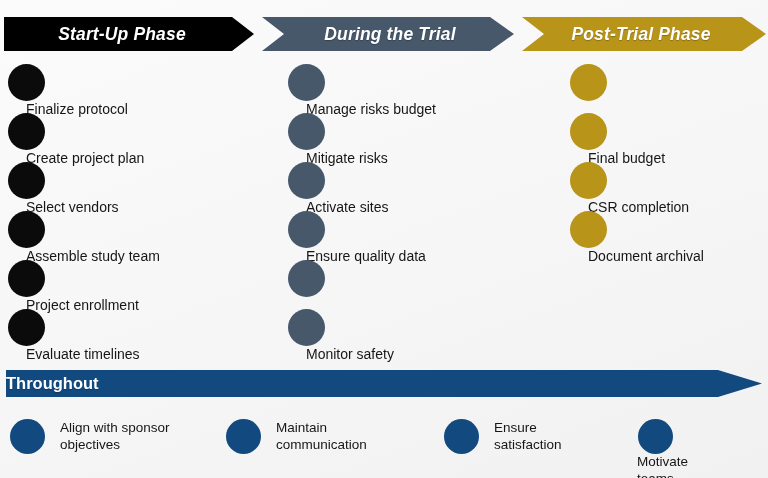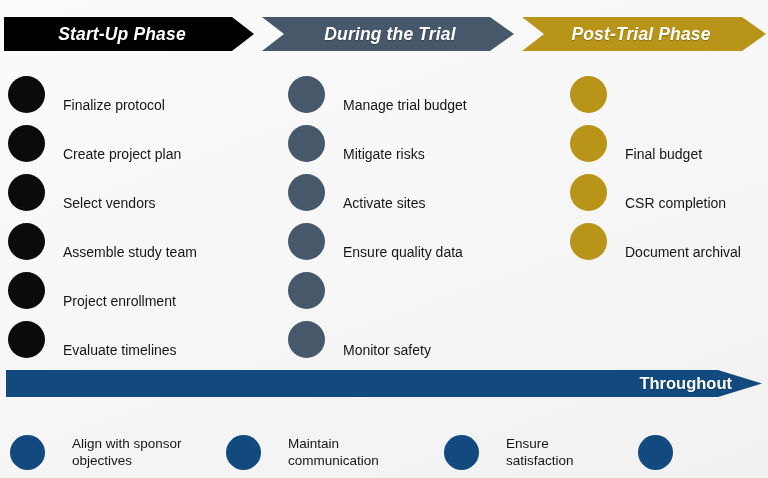--- a/index.html
+++ b/index.html
@@ -82,21 +82,22 @@
     top: 0;
   }
   .col-1 { left: 8px;   width: 250px; }
   .col-2 { left: 288px; width: 250px; }
   .col-3 { left: 570px; width: 196px; }
 
   .task-row {
     position: relative;
     height: 49px;
     display: flex;
-    align-items: flex-end;
+    align-items: flex-start;
+    flex-direction: column;
   }
   .dot {
     width: 37px;
     height: 37px;
     border-radius: 50%;
     flex: 0 0 37px;
   }
   .dot-black { background: #0b0b0b; }
   .dot-slate { background: #47586b; }
   .dot-gold  { background: #b89419; }
@@ -114,44 +115,43 @@
   .throughout-banner {
     position: absolute;
     left: 6px;
     top: 370px;
     width: 756px;
     height: 27px;
     background: #124a80;
     clip-path: polygon(0 0, 712px 0, 756px 50%, 712px 100%, 0 100%);
     display: flex;
     align-items: center;
-    justify-content: flex-end;
+    justify-content: flex-start;
   }
   .throughout-label {
     color: #ffffff;
     font-size: 16.5px;
     font-weight: bold;
     margin-right: 30px;
     text-shadow: 0 1px 1px rgba(0,0,0,0.25);
   }
 
   
   .bottom-row {
     position: absolute;
     top: 419px;
     left: 0;
     width: 768px;
     height: 56px;
   }
   .bottom-item {
     position: absolute;
-    top: 16px;
+    top: 0;
     display: flex;
     align-items: center;
-    gap: 12px;
   }
   .bi-0 { left: 10px;  }
   .bi-1 { left: 226px; justify-content: space-between; }
   .bi-2 { left: 444px; }
   .bi-3 { left: 622px; flex-direction: column; }
 
   .bottom-item .dot {
     width: 35px;
     height: 35px;
     flex: 0 0 35px;
@@ -206,21 +206,21 @@
       </div>
       <div class="task-row">
         <span class="dot dot-black"></span>
         <span class="task-label">Evaluate timelines</span>
       </div>
     </div>
 
     <div class="column col-2">
       <div class="task-row">
         <span class="dot dot-slate"></span>
-        <span class="task-label">Manage trial budget</span>
+        <span class="task-label">Manage risks budget</span>
       </div>
       <div class="task-row">
         <span class="dot dot-slate"></span>
         <span class="task-label">Mitigate risks</span>
       </div>
       <div class="task-row">
         <span class="dot dot-slate"></span>
         <span class="task-label">Activate sites</span>
       </div>
       <div class="task-row">

